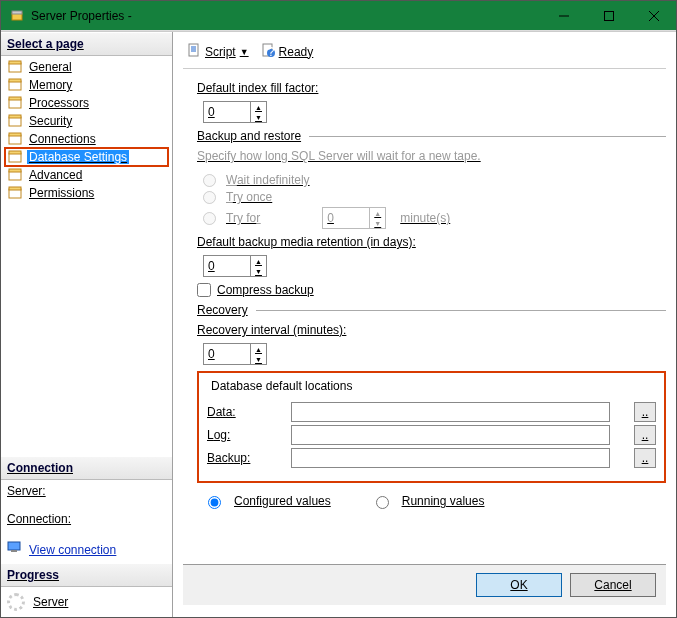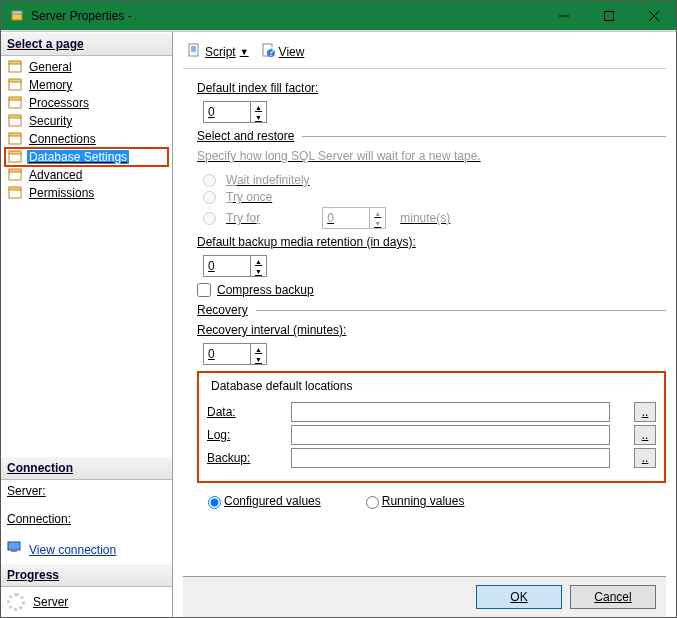--- a/index.html
+++ b/index.html
@@ -19,21 +19,21 @@
   .pagelist .item.selected { outline: 2px solid #d83b01; outline-offset: -1px; }
   .pagelist .item.selected .label { background:#1e90ff; color:#fff; }
   .pagelist .label { padding: 0 2px; }
   .page-icon { width:16px; height:16px; display:inline-flex; align-items:center; justify-content:center; }
   .conn-block { padding: 4px 6px; }
   .conn-label { color:#000; margin-bottom:14px; }
   .viewconn { display:flex; align-items:center; gap:6px; margin-top:6px; }
   .viewconn a { color:#0a2ec0; text-decoration: underline; cursor:pointer; }
   .progress-body { padding:6px; display:flex; align-items:center; gap:8px; }
   .spinner { width:18px; height:18px; border:3px dotted #ccc; border-radius:50%; }
-  .rightpane { flex:1; display:flex; flex-direction:column; padding:6px 10px 0 10px; overflow:hidden; background:#fff; }
+  .rightpane { flex:1; display:flex; flex-direction:column; padding:6px 10px 12px 10px; overflow:hidden; background:#fff; }
   .toolbar { display:flex; align-items:center; gap:4px; padding:3px 0 6px 0; border-bottom:1px solid #ccc; }
   .tbtn { display:flex; align-items:center; gap:4px; padding:2px 4px; cursor:default; }
   .tbtn .caret { font-size:9px; }
   .content { padding: 12px 0 0 14px; overflow:auto; flex:1; }
   .row { display:flex; align-items:center; margin-bottom:6px; }
   .grouplabel { display:flex; align-items:center; margin: 6px 0 6px 0; }
   .grouplabel .text { margin-right:8px; }
   .grouplabel .rule { flex:1; height:1px; background:#aaa; }
   .hint { color:#9a9a9a; margin-bottom:10px; }
   .radio-row { display:flex; align-items:center; gap:6px; margin:3px 0 3px 6px; color:#9a9a9a; }
@@ -48,21 +48,21 @@
   .spinbox .arrow { flex:1; display:flex; align-items:center; justify-content:center; font-size:7px; line-height:1; cursor:default; }
   .chk-row { display:flex; align-items:center; gap:6px; margin:6px 0; }
   .chk-row input { margin:0; width:14px; height:14px; }
   .locbox { border:2px solid #d83b01; padding:6px 8px 10px 8px; margin-top:4px; }
   .loc-title { margin:-14px 0 6px 0; background:#fff; display:inline-block; padding:0 4px; }
   .loc-row { display:flex; align-items:center; gap:24px; margin:3px 0; }
   .loc-row .lab { width:60px; }
   .loc-row input[type=text] { flex:1; border:1px solid #888; height:20px; padding:0 4px; }
   .browse { width:22px; height:20px; border:1px solid #888; background:#e9e9e9; display:flex; align-items:center; justify-content:center; cursor:default; }
   .val-row { display:flex; align-items:center; gap:40px; margin:10px 0 0 6px; }
-  .val-row label { display:flex; align-items:center; gap:0; }
+  .val-row label { display:flex; align-items:center; gap:10px; }
   .footer { border-top:1px solid #999; padding:8px 10px; display:flex; justify-content:flex-end; gap:8px; background:#f0f0f0; }
   .footer button { width:86px; height:24px; border:1px solid #707070; background:#e1e1e1; cursor:default; }
   .footer button.primary { border:1px solid #0a64ad; background:#cde6f7; }
   .u { text-decoration: underline; }
 </style>
 </head>
 <body>
 
 <div class="window">
   <div class="titlebar">
@@ -200,40 +200,40 @@
               </svg></span>
           <span>Script</span>
           <span class="caret">▼</span>
         </div>
         <div class="tbtn">
           <span><svg width="14" height="14">
                 <rect x="2" y="1" width="9" height="12" fill="#fff" stroke="#888"></rect>
                 <circle cx="10" cy="10" r="4" fill="#3a7edb"></circle>
                 <text x="10" y="13" font-size="6" fill="#fff" text-anchor="middle">?</text>
               </svg></span>
-          <span>View</span>
+          <span>Ready</span>
         </div>
       </div>
 
       <div class="content">
         <div class="row">
             <span>Default <span class="u">i</span>ndex fill factor:</span>
           </div>
         <div class="row" style="margin-left:6px;">
           <div class="spinbox">
             <input value="0" style="">
             <div class="arrows">
                 <div class="arrow">▲</div>
                 <div class="arrow">▼</div>
               </div>
           </div>
         </div>
 
         <div class="grouplabel">
-            <span class="text">Select and restore</span>
+            <span class="text">Backup and restore</span>
             <div class="rule"></div>
           </div>
         <div class="hint">Specify how long SQL Server will wait for a new tape.</div>
 
         <div class="radio-row disabled">
             <input type="radio" disabled="" style="">
             <span class="rlabel"><span class="u">W</span>ait indefinitely</span>
           </div>
         <div class="radio-row disabled">
             <input type="radio" disabled="" style="">

